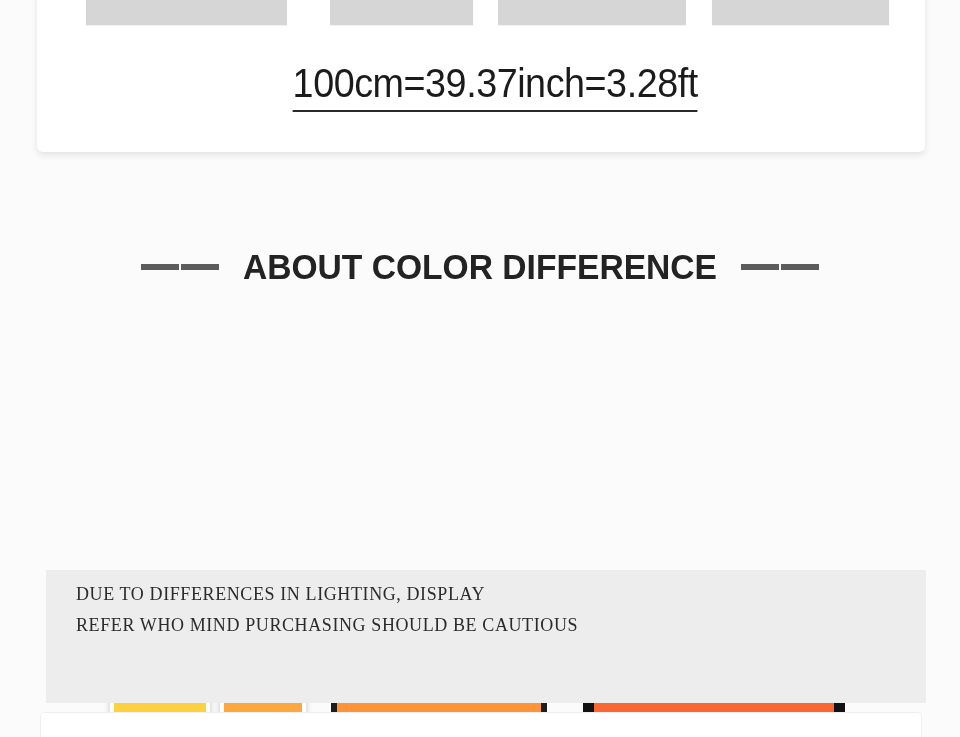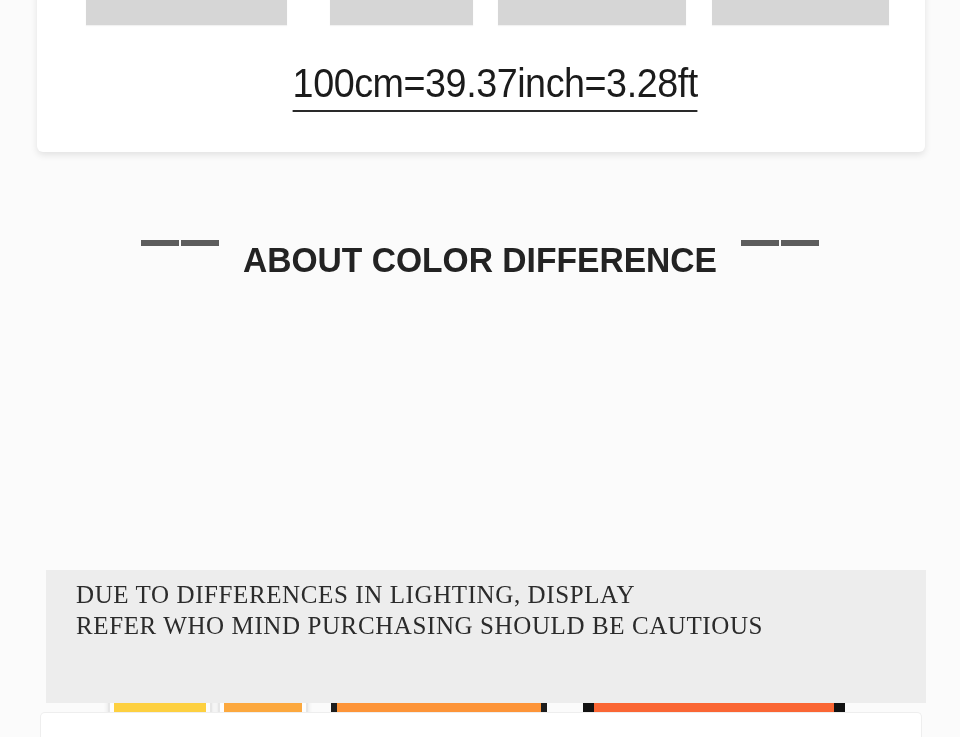--- a/index.html
+++ b/index.html
@@ -83,20 +83,21 @@
   }
 
   
   #section-heading {
     position: absolute;
     left: 0;
     top: 240px;
     width: 960px;
     height: 54px;
     display: flex;
+    align-items: center;
     justify-content: center;
     gap: 14px;
   }
   .rule {
     width: 78px;
     height: 6px;
     background: #5c5c5c;
     position: relative;
     flex: none;
   }
@@ -241,21 +242,21 @@
     left: 46px;
     top: 570px;
     width: 880px;
     height: 133px;
     background: #ededed;
     padding: 9px 0 0 30px;
     box-sizing: border-box;
   }
   .disclaimer-line {
     font-family: "Liberation Serif", serif;
-    font-size: 25px;
+    font-size: 18px;
     font-weight: 400;
     color: #2b2b2b;
     letter-spacing: 0.6px;
     line-height: 31px;
     white-space: nowrap;
   }
 
   
   #next-card {
     position: absolute;

